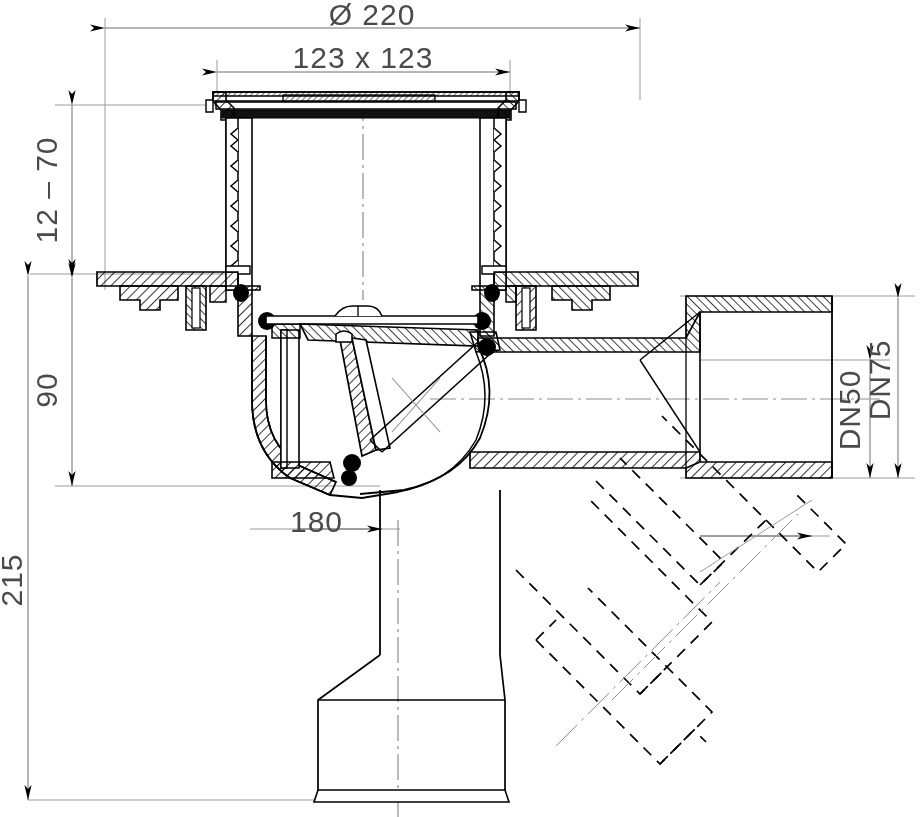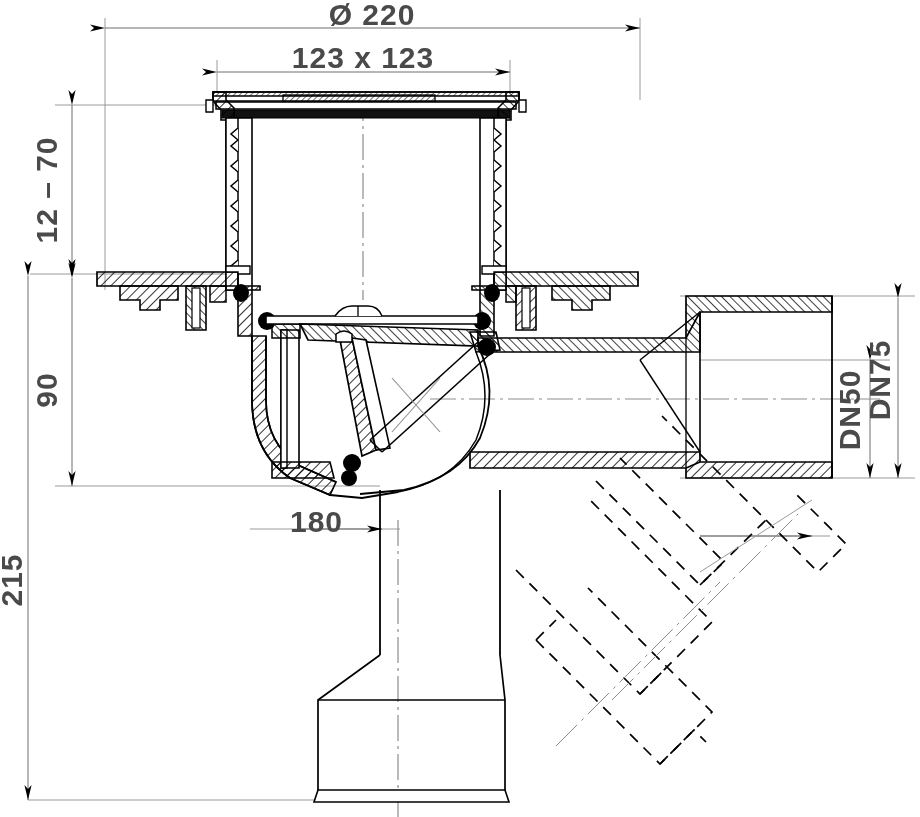--- a/index.html
+++ b/index.html
@@ -1,21 +1,21 @@
 <!DOCTYPE html>
 <html><head>
 <meta charset="utf-8">
 <style>
   html,body{margin:0;padding:0;background:#ffffff;}
   body{
     width:920px;height:817px;overflow:hidden;
     font-family:"Liberation Sans", sans-serif;
     color:#000;
   }
-  #stage{position:relative;width:920px;height:817px;background:#fff;font-weight:bold;}
+  #stage{position:relative;width:920px;height:817px;background:#fff;}
   svg{display:block;}
   .dimtext{
     font-family:"Liberation Sans", sans-serif;
     font-size:30px;
     fill:#4a4a4a;
     letter-spacing:1px;
   }
   .dimtext-v{
     font-family:"Liberation Sans", sans-serif;
     font-size:30px;

